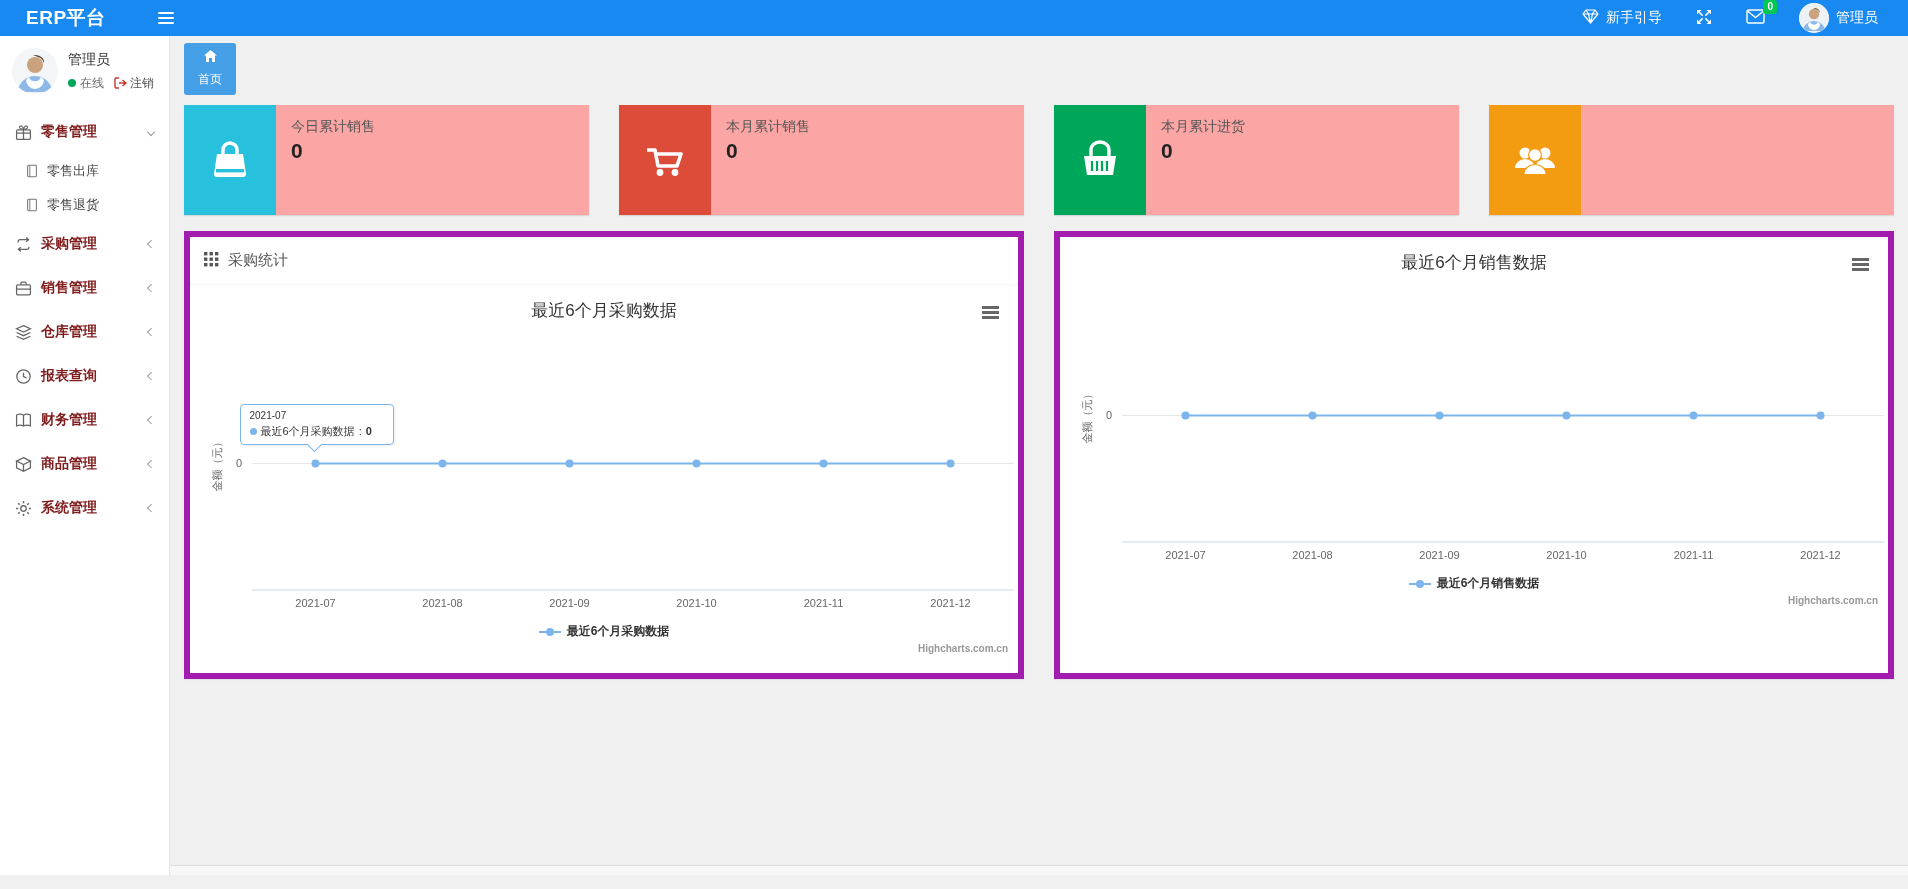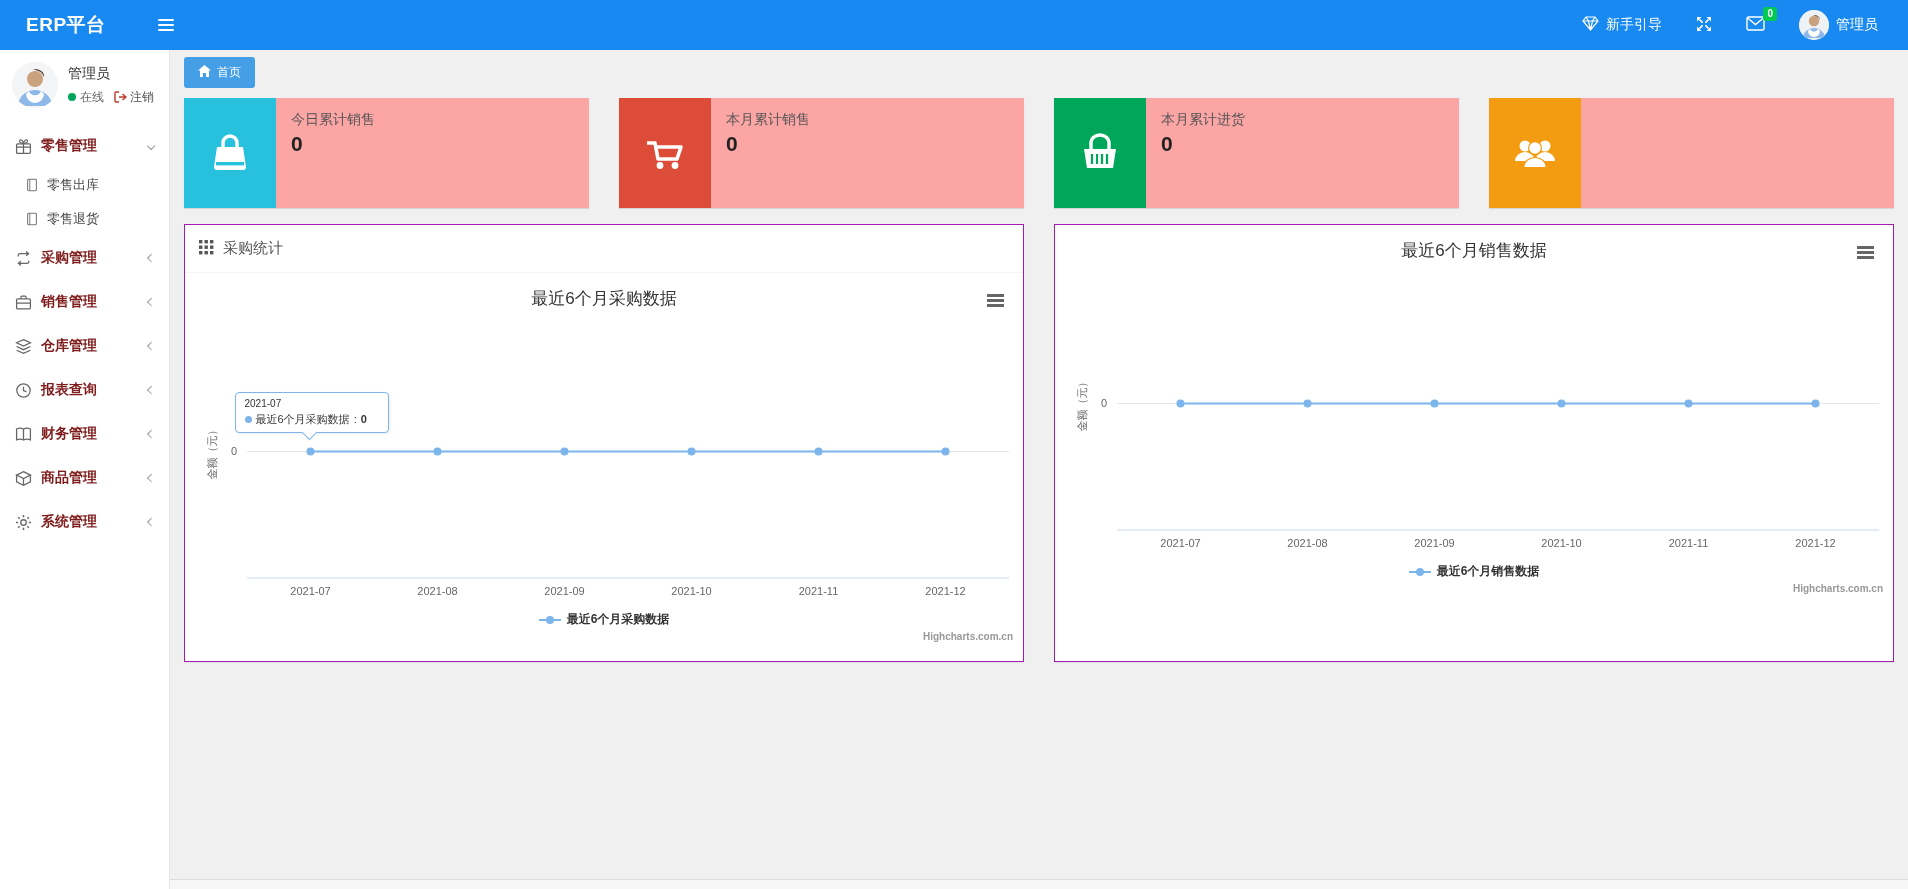--- a/index.html
+++ b/index.html
@@ -3,21 +3,21 @@
 <meta charset="utf-8">
 <style>
   * { box-sizing: border-box; }
   html,body { margin:0; padding:0; }
   body {
     width:1908px; height:889px; overflow:hidden;
     font-family:"Liberation Sans","DejaVu Sans",sans-serif;
     background:#f0f0f0; font-size:14px; color:#333;
   }
   
-  .navbar { height:50px; background:#1789f0; display:flex; align-items:center; color:#fff; }
+  .navbar { height:36px; background:#1789f0; display:flex; align-items:center; color:#fff; }
   .brand { width:146px; padding-left:26px; font-size:19px; font-weight:bold; letter-spacing:.5px; }
   .nav-toggle { width:40px; height:50px; display:flex; align-items:center; justify-content:center; cursor:pointer; }
   .bars span { display:block; width:16px; height:2px; background:#fff; margin:3px 0; border-radius:1px; }
   .nav-right { margin-left:auto; display:flex; align-items:center; padding-right:30px; }
   .nav-item { display:flex; align-items:center; gap:7px; font-size:14px; cursor:pointer; margin-left:34px; position:relative; }
   .badge { position:absolute; top:-9px; right:-12px; background:#00c851; color:#fff; font-size:10px; line-height:1;
            padding:2px 4px; border-radius:3px; font-weight:bold; }
   .avatar { width:30px; height:30px; border-radius:50%; overflow:hidden; background:#e8eef2; flex:0 0 auto; }
   
   .layout { display:flex; height:839px; }
@@ -33,33 +33,33 @@
   .menu-item .micon { width:17px; height:17px; margin-right:9px; flex:0 0 auto; }
   .chev { display:inline-block; padding:2.6px; border:solid #999; border-width:0 1.6px 1.6px 0; margin-left:auto; }
   .chev.down { transform:rotate(45deg); }
   .chev.left { transform:rotate(135deg); }
   .submenu .menu-item { padding:8px 15px 8px 25px; font-size:13px; font-weight:normal; color:#444; }
   .submenu .micon { width:14px; height:14px; margin-right:8px; }
   
   .content { flex:1; padding:0 14px; position:relative; }
   .tabstrip { padding:7px 0 8px; }
   .tab { display:inline-flex; align-items:center; gap:6px; background:#459fe6; color:#fff; font-size:12px;
-         padding:7px 14px; border-radius:3px; cursor:pointer; }
+         padding:7px 14px; border-radius:3px; cursor:pointer;flex-direction:column; }
   
   .cards { display:flex; gap:30px; margin:2px 0 16px; }
   .card { flex:1; background:#fca5a5; display:flex; height:110px; box-shadow:0 1px 1px rgba(0,0,0,.1); }
   .card-icon { width:92px; display:flex; align-items:center; justify-content:center; flex:0 0 auto; }
   .card-icon svg { width:44px; height:44px; }
   .c-aqua { background:#27c1dd; } .c-red { background:#dd4b39; } .c-green { background:#00a65a; } .c-orange { background:#f39c12; }
   .card-body { padding:13px 15px; }
   .card-label { font-size:14px; color:#555; }
   .card-value { font-size:21px; font-weight:bold; color:#222; margin-top:3px; }
   
   .panels { display:flex; gap:30px; }
-  .panel { flex:1; background:#fff; border:1px solid #a21caf; box-shadow:0 1px 1px rgba(0,0,0,.05); }
+  .panel { flex:1; background:#fff; border:6px solid #a21caf; box-shadow:0 1px 1px rgba(0,0,0,.05); }
   .panel-header { display:flex; align-items:center; gap:9px; padding:14px; font-size:15px; color:#555; border-bottom:1px solid #f4f4f4; }
   .panel-body { position:relative; height:388px; }
   .chart-title { position:absolute; top:14px; left:0; right:0; text-align:center; font-size:17px; color:#333; }
   .chart-menu { position:absolute; top:16px; right:16px; cursor:pointer; padding:3px; }
   .chart-menu span { display:block; width:17px; height:3px; background:#666; margin:2px 0; }
   svg.plot { position:absolute; left:0; top:0; }
   .ylabel { position:absolute; top:178px; left:27px; transform:translate(-50%,-50%) rotate(-90deg);
             font-size:11px; color:#666; white-space:nowrap; }
   .ytick { position:absolute; top:171px; left:0; width:52px; text-align:right; font-size:11px; color:#666; }
   .xlabel { position:absolute; top:312px; transform:translateX(-50%); font-size:11px; color:#666; white-space:nowrap; }

